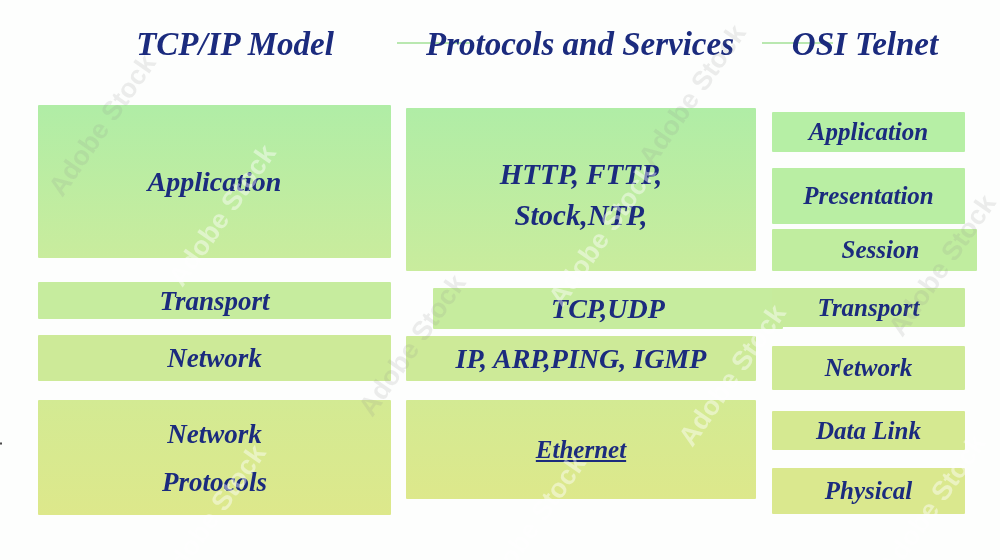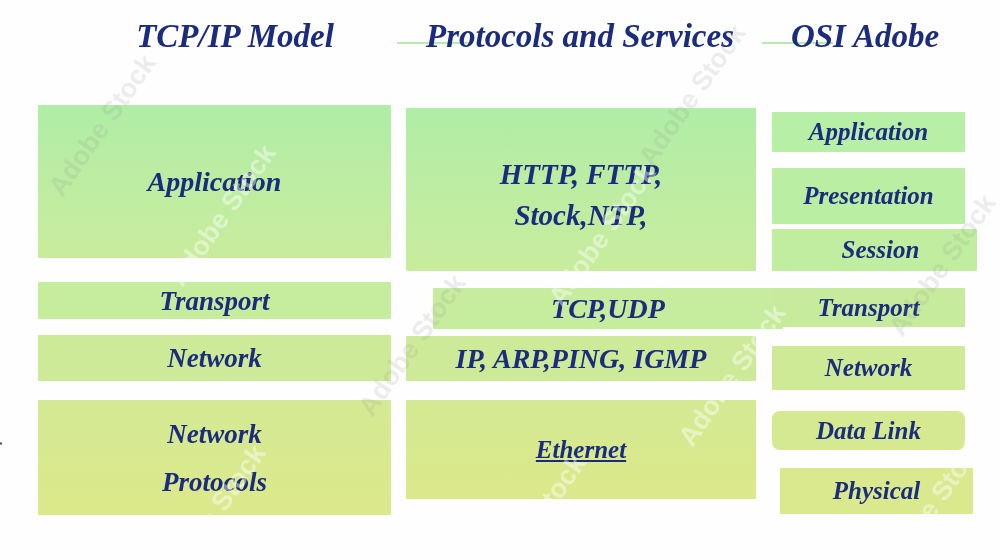--- a/index.html
+++ b/index.html
@@ -1,39 +1,39 @@
 <!DOCTYPE html>
 <html style="--navy: #1b2b7e; --line_green: #b9e8b0; --row1_top: #b0eda6; --row1_bot: #c9ec9d; --row2: #c6ec9e; --row3: #cdea98; --row4_top: #d3ea93; --row4_bot: #dde88b; --osi1: #b6efa5; --osi2: #b9eea3; --osi3: #c0ed9f; --osi4: #c7eb9c; --osi5: #cfea97; --osi6: #d5e991; --osi7: #dae88e;"><head>
 <meta charset="utf-8">
 <style>
   html,body{margin:0;padding:0;background:#fff;}
   #stage{
     position:relative;width:1000px;height:560px;background:#fdfefd;overflow:hidden;
     font-family:"Liberation Serif","DejaVu Serif",serif;
   }
   .hdr{
-    position:absolute;top:16px;height:40px;display:flex;align-items:center;justify-content:center;
+    position:absolute;top:24px;height:40px;display:flex;align-items:center;justify-content:center;
     color:var(--navy);font-weight:bold;font-style:italic;font-size:33px;white-space:nowrap;z-index:3;
   }
   .decor-line{position:absolute;top:42px;height:2px;background:var(--line_green);z-index:2;}
   .box{
     position:absolute;display:flex;flex-direction:column;align-items:center;justify-content:center;
     color:var(--navy);font-weight:bold;font-style:italic;text-align:center;z-index:1;border-radius:1px;
   }
   .box span{display:block;}
   .tl{font-size:27px;line-height:48px;}
   .pr{font-size:29px;line-height:41px;}
   .osi{font-size:25px;}
   .r1{background:linear-gradient(180deg,var(--row1_top),var(--row1_bot));}
   .r2{background:var(--row2);}
   .r3{background:var(--row3);}
   .r4{background:linear-gradient(180deg,var(--row4_top),var(--row4_bot));}
   .o1{background:var(--osi1);} .o2{background:var(--osi2);} .o3{background:var(--osi3);padding-left:12px;}
   .o4{background:var(--osi4);} .o5{background:var(--osi5);} .o6{background:var(--osi6);}
-  .o7{background:var(--osi7);margin-left:8px;}
+  .o7{background:var(--osi7);}
   
   .col-l{left:38px;width:353px;}
   .col-m{left:406px;width:350px;}
   .col-r{left:772px;width:193px;}
   
   .wm{
     position:absolute;z-index:4;pointer-events:none;white-space:nowrap;
     font-family:"Liberation Sans","DejaVu Sans",sans-serif;font-weight:bold;font-size:27px;
     color:rgba(255,255,255,0.45);transform:rotate(-55deg);
   }
@@ -45,21 +45,21 @@
     color:#4b4b4b;text-shadow:0 0 2px #ffffff,0 0 1px #ffffff;letter-spacing:0.5px;
   }
 </style>
 </head>
 <body>
 
 <div id="stage">
 
   <div class="hdr" style="left:90px;width:290px;">TCP/IP Model</div>
   <div class="hdr" style="left:405px;width:350px;text-align:center;">Protocols and Services</div>
-  <div class="hdr" style="left:765px;width:200px;">OSI Adobe</div>
+  <div class="hdr" style="left:765px;width:200px;">OSI Telnet</div>
 
   <div class="decor-line" style="left:397px;width:73px;"></div>
   <div class="decor-line" style="left:762px;width:71px;"></div>
 
   <div class="box tl r1 col-l" style="top:105px;height:153px;font-size:28px;">
     <span>Application</span>
   </div>
   <div class="box tl r2 col-l" style="top:282px;height:37px;">
     <span>Transport</span>
   </div>
@@ -83,21 +83,21 @@
   </div>
   <div class="box pr r4 col-m" style="top:400px;height:99px;font-size:25px;text-decoration:underline;">
     <span>Ethernet</span>
   </div>
 
   <div class="box osi o1 col-r" style="top:112px;height:40px;">Application</div>
   <div class="box osi o2 col-r" style="top:168px;height:56px;">Presentation</div>
   <div class="box osi o3 col-r" style="top:229px;height:42px;">Session</div>
   <div class="box osi o4 col-r" style="top:288px;height:39px;">Transport</div>
   <div class="box osi o5 col-r" style="top:346px;height:44px;">Network</div>
-  <div class="box osi o6 col-r" style="top:411px;height:39px;border-radius:8px;">Data Link</div>
+  <div class="box osi o6 col-r" style="top:411px;height:39px;">Data Link</div>
   <div class="box osi o7 col-r" style="top:468px;height:46px;">Physical</div>
 
   <div class="wm gray" style="left:20px;top:110px;">Adobe Stock</div>
   <div class="wm gray" style="left:610px;top:80px;">Adobe Stock</div>
   <div class="wm" style="left:140px;top:200px;">Adobe Stock</div>
   <div class="wm" style="left:520px;top:220px;">Adobe Stock</div>
   <div class="wm gray" style="left:330px;top:330px;">Adobe Stock</div>
   <div class="wm" style="left:650px;top:360px;">Adobe Stock</div>
   <div class="wm" style="left:130px;top:500px;">Adobe Stock</div>
   <div class="wm" style="left:450px;top:510px;">Adobe Stock</div>

